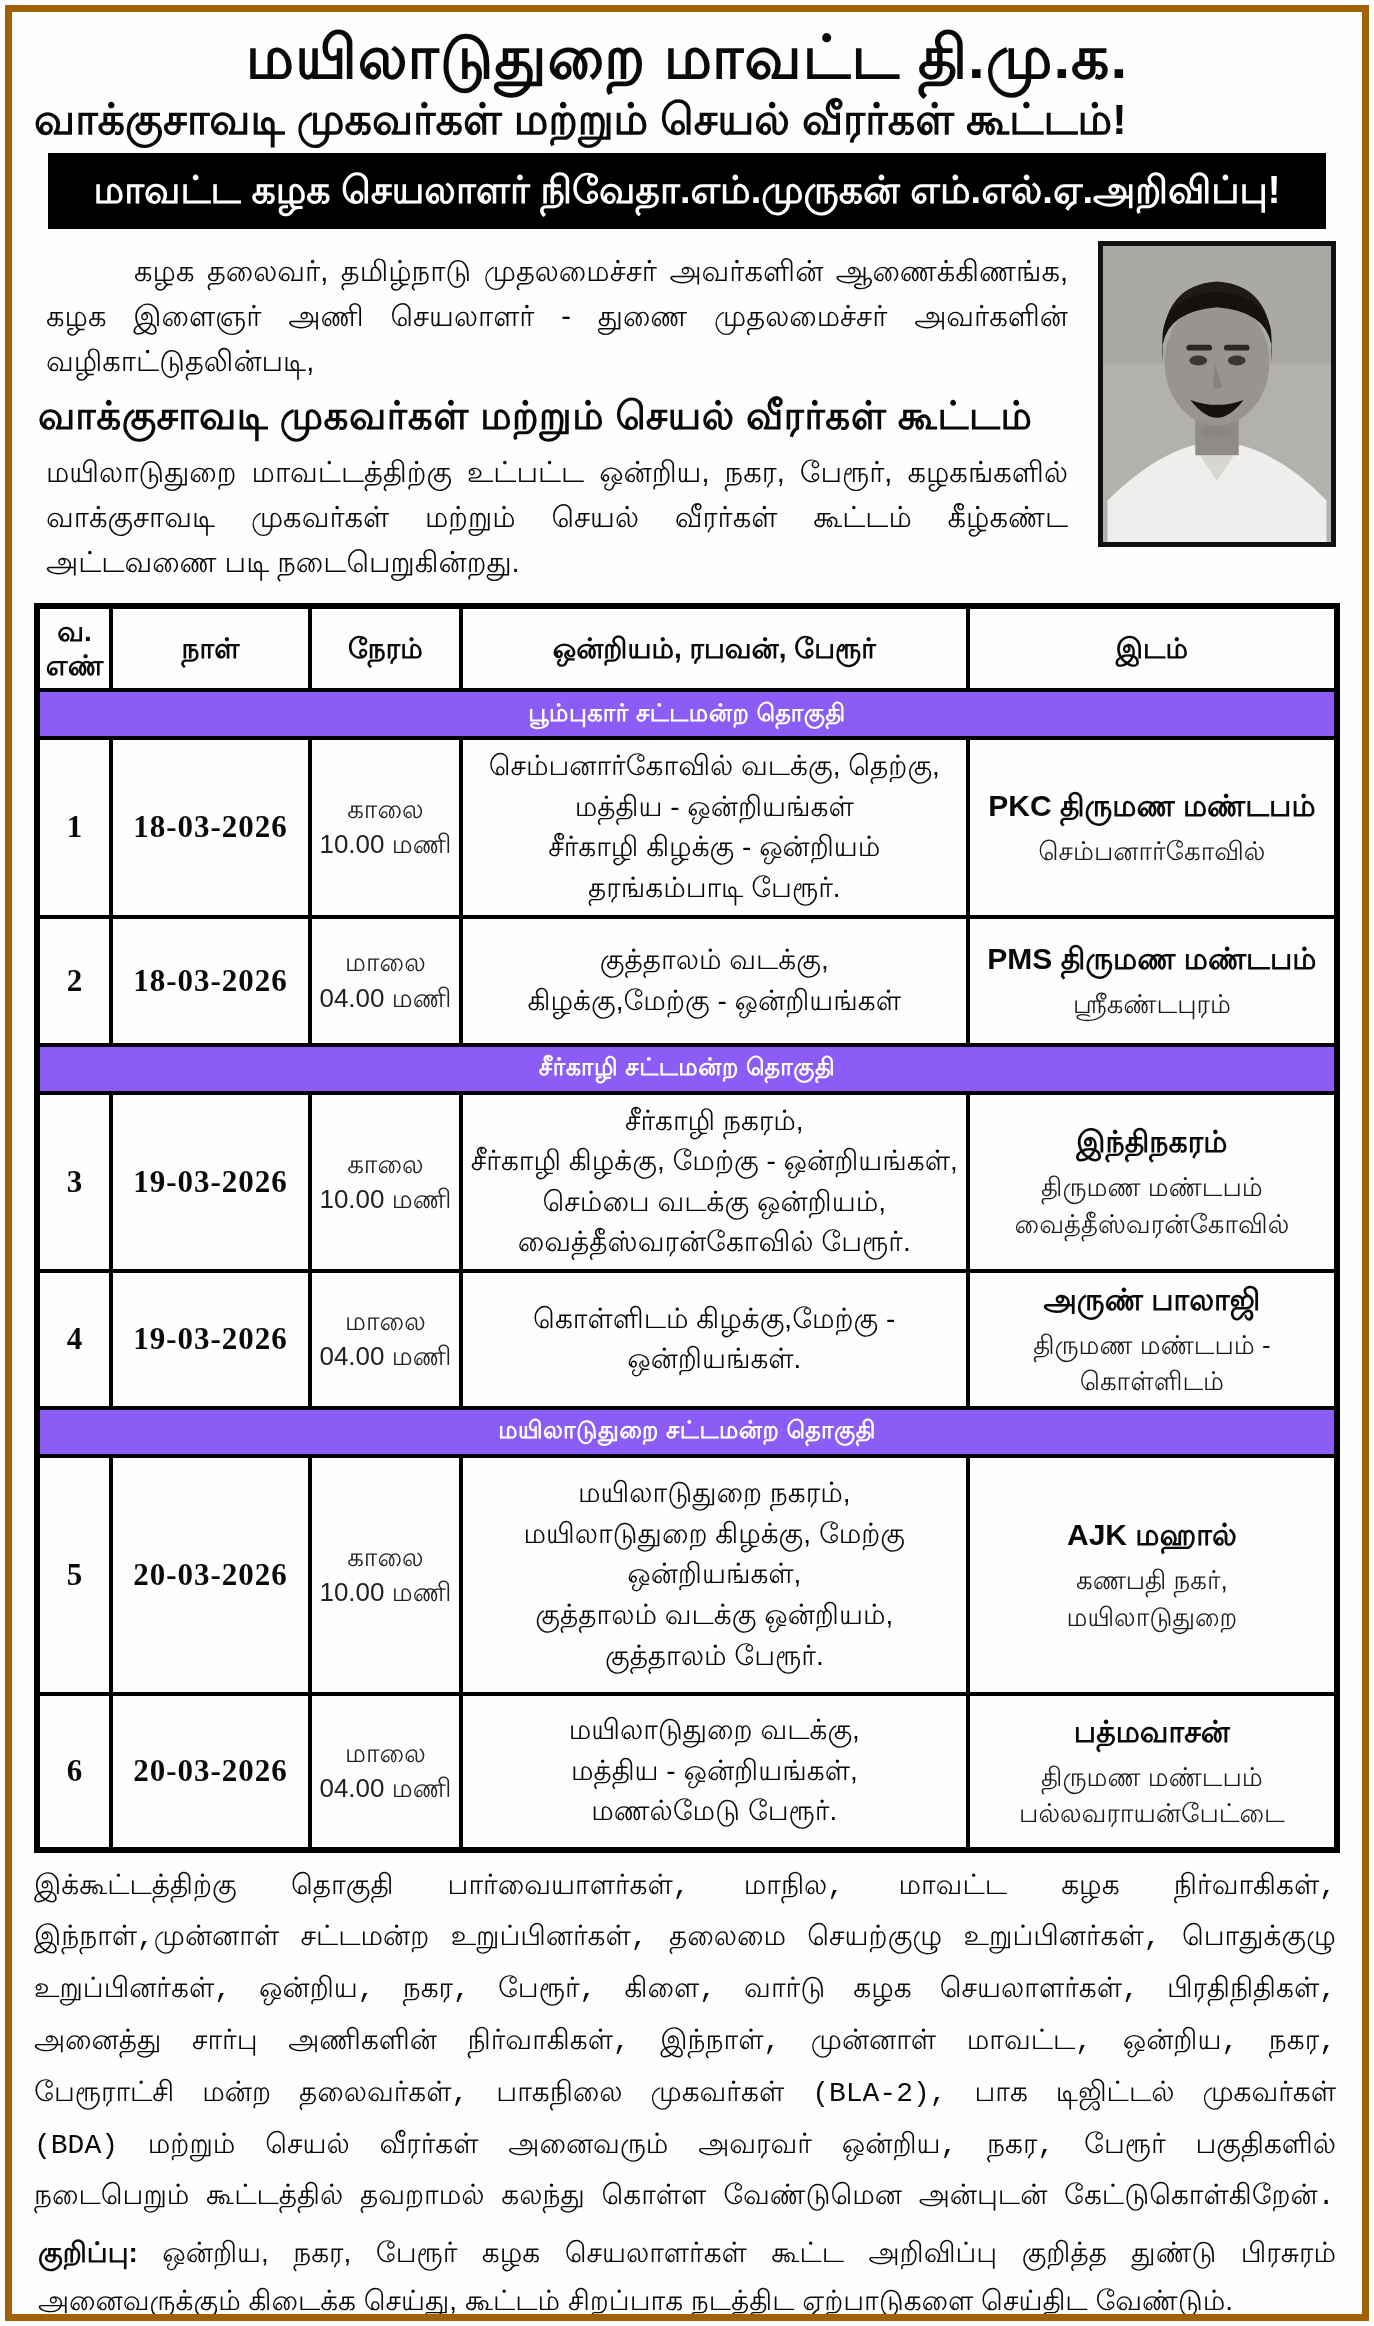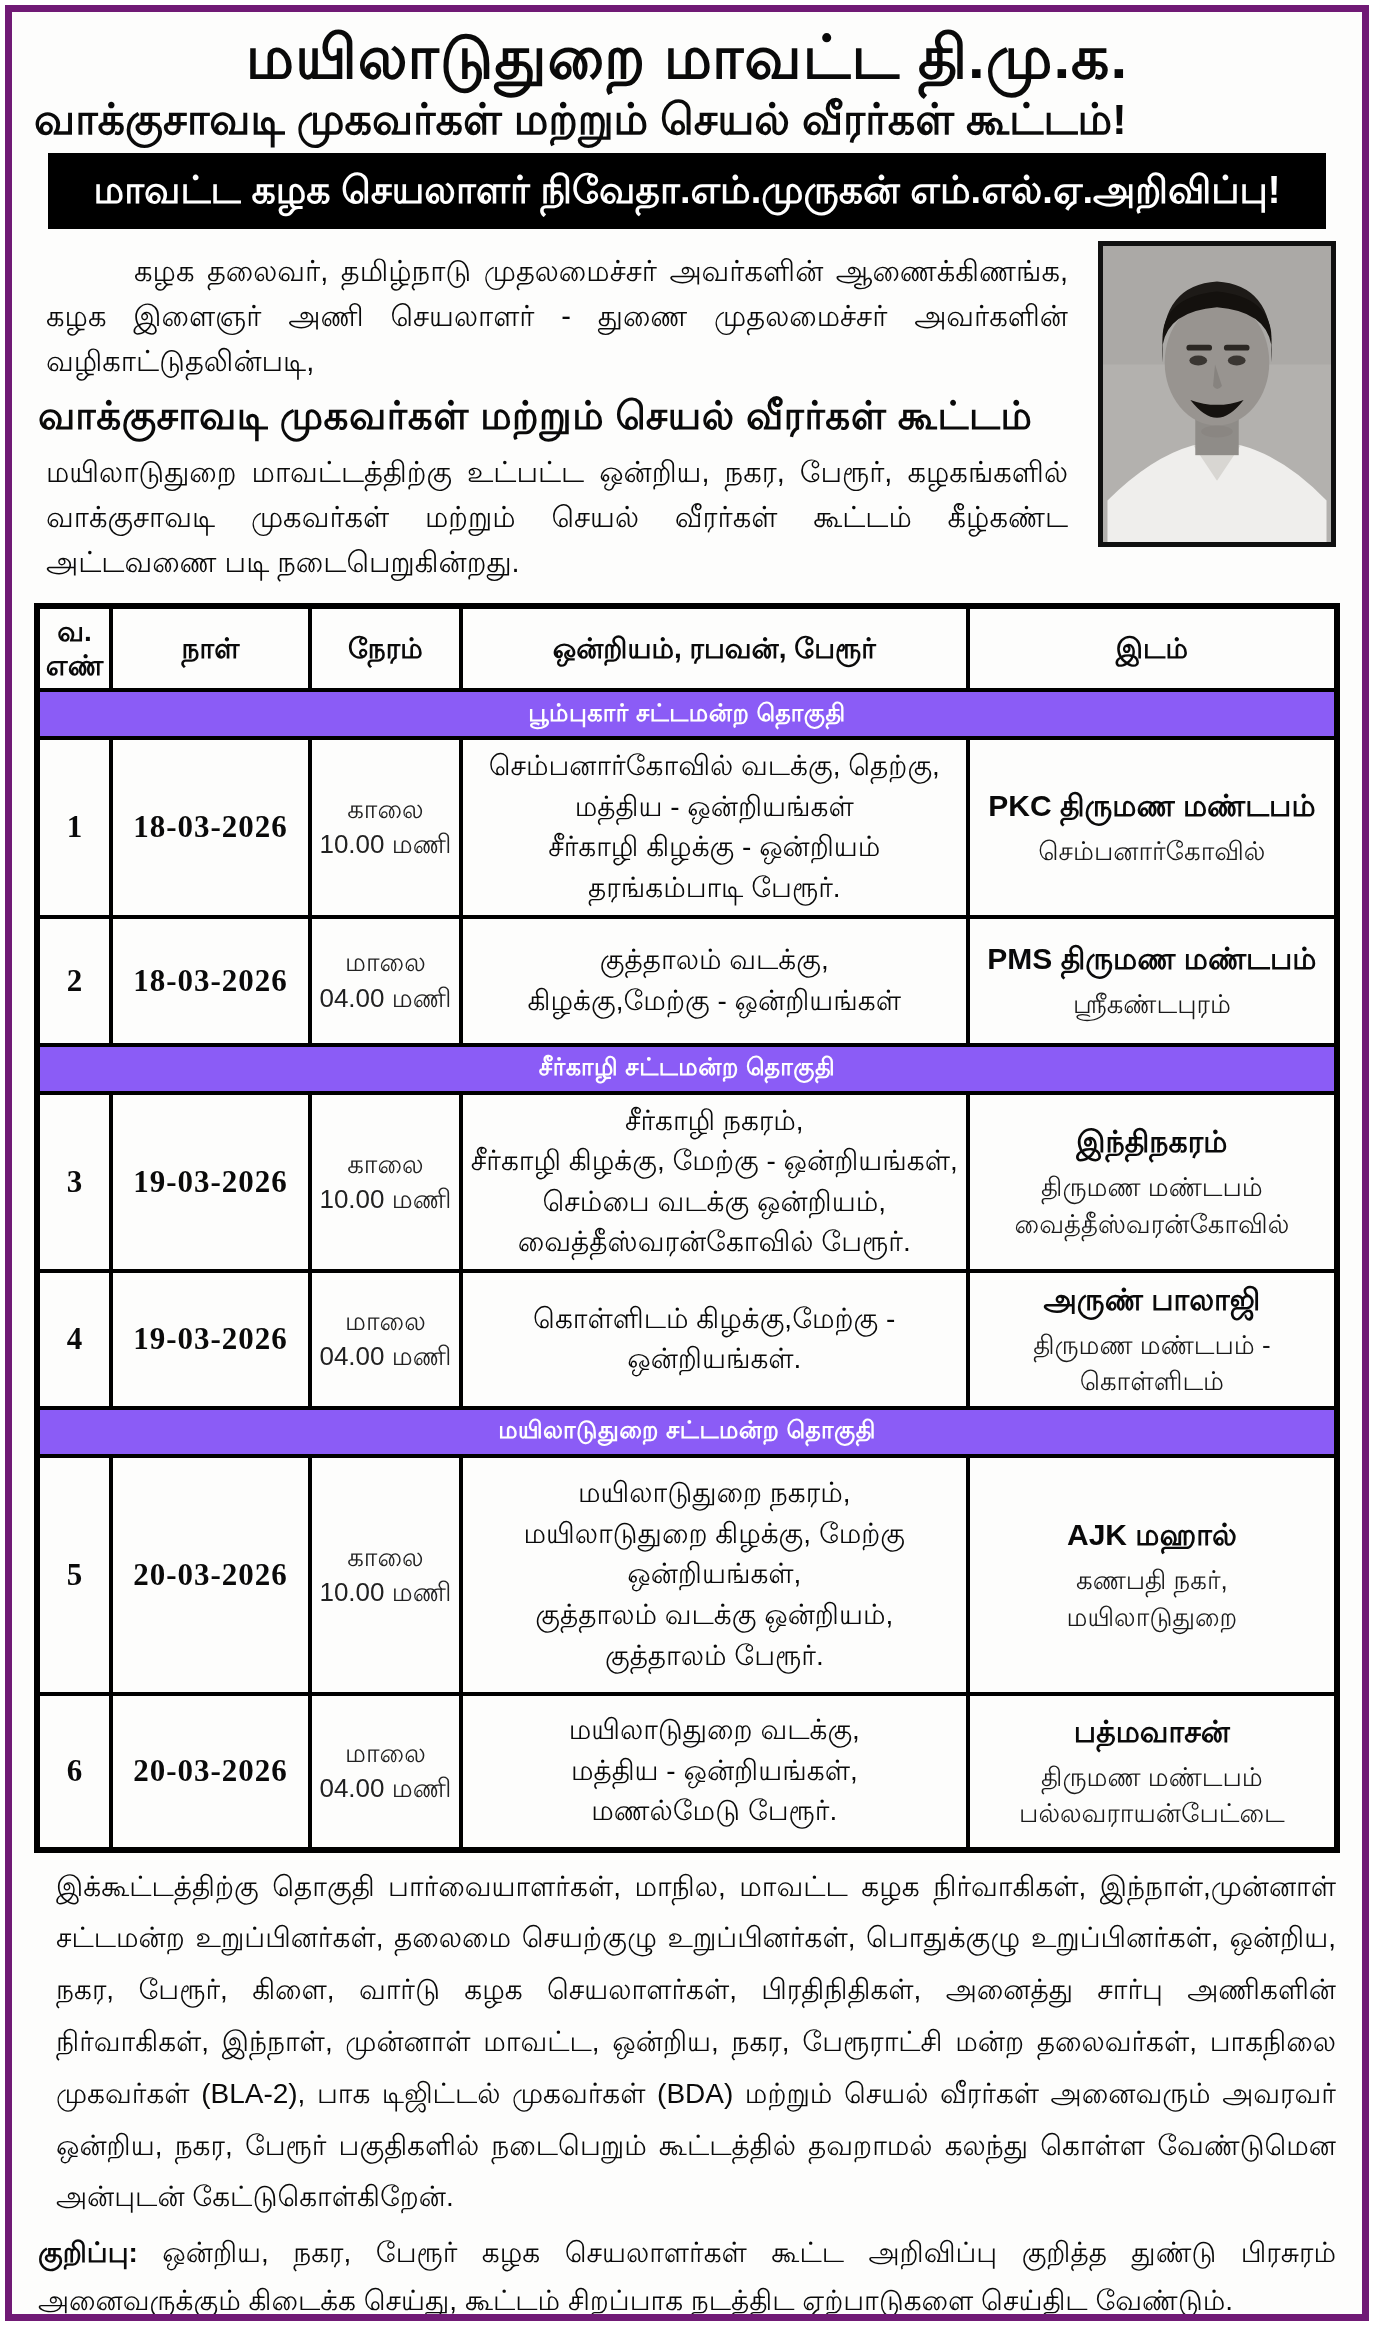--- a/index.html
+++ b/index.html
@@ -3,21 +3,21 @@
 <meta charset="utf-8">
 <style>
   html,body{margin:0;padding:0;background:#ffffff;}
   body{
     width:1374px;height:2326px;position:relative;
     font-family:"Liberation Sans", sans-serif;color:#0a0a0a;
     -webkit-font-smoothing:antialiased;
   }
   .page{
     position:absolute;left:5px;top:5px;right:5px;bottom:5px;
-    border:7px solid #701a75;background:#fdfdfc;
+    border:7px solid #a16207;background:#fdfdfc;
     box-sizing:border-box;padding:12px 22px 10px 22px;overflow:hidden;
   }
   .title{
     margin:2px 0 0 0;text-align:center;
     font-size:60px;line-height:1.08;font-weight:bold;letter-spacing:1px;
   }
   .subtitle{
     margin:4px 0 0 0;text-align:left;
     font-size:43px;line-height:1.12;font-weight:bold;
   }
@@ -54,21 +54,21 @@
   }
   td.c-no{font-family:"Liberation Serif", serif;font-weight:bold;font-size:31px;}
   td.c-date{font-family:"Liberation Serif", serif;font-weight:bold;font-size:31px;letter-spacing:1px;}
   td.c-time{font-size:26px;line-height:1.35;white-space:pre-line;color:#222;}
   td.c-area{font-size:28px;line-height:1.45;white-space:pre-line;}
   td.c-venue{line-height:1.4;}
   .venue-main{font-size:30px;font-weight:bold;display:block;margin-bottom:6px;}
   .venue-sub{font-size:26px;display:block;white-space:pre-line;color:#1a1a1a;}
   .r1{height:160px}.r2{height:128px}.r3{height:164px}.r4{height:118px}.r5{height:238px}.r6{height:156px}
   .footer-para{
-    margin:6px 4px 0 22px;font-size:28px;line-height:1.85;text-align:justify;
+    margin:6px 4px 0 0;font-size:28px;line-height:1.85;text-align:justify;font-family:Liberation Mono, monospace;
   }
   .footer-note{
     margin:6px 4px 0 4px;font-size:28px;line-height:1.7;text-align:justify;
   }
   .note-label{font-weight:bold;}
   .sign-wrap{text-align:right;margin:10px 40px 0 0;}
   .sign-block{display:inline-block;text-align:center;}
   .sign-name{font-size:35px;font-weight:bold;line-height:1.25;}
 </style>
 </head>

